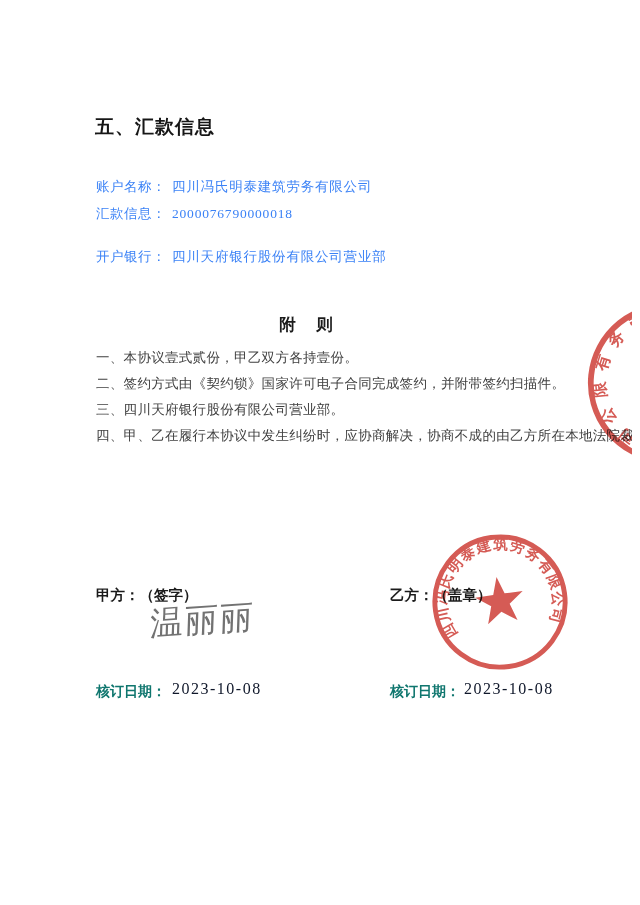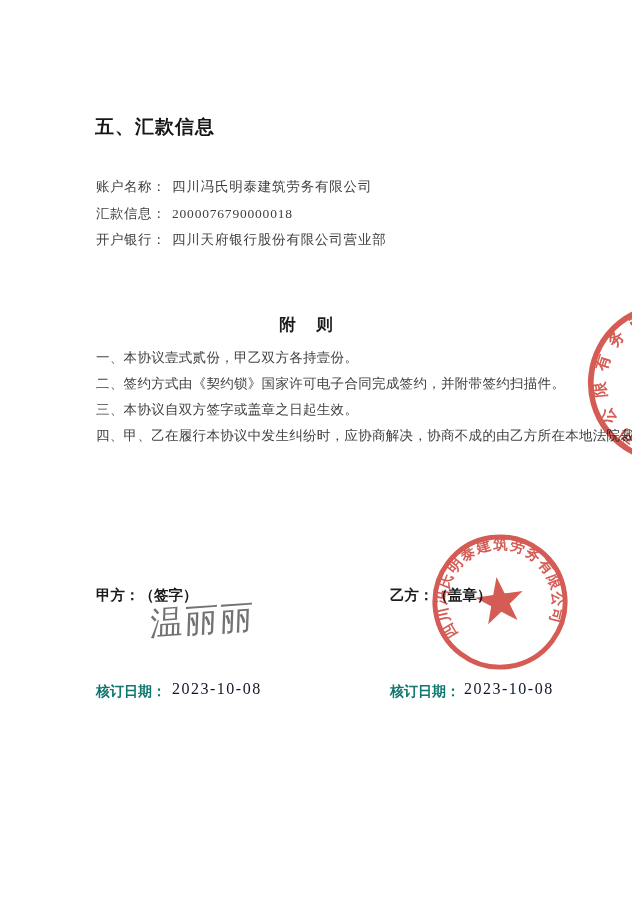--- a/index.html
+++ b/index.html
@@ -13,27 +13,27 @@
   }
   .abs{position:absolute;}
   .section-title{
     left:95px;top:114px;
     font-family:"Liberation Sans", sans-serif;
     font-weight:bold;font-size:19px;color:#161616;
     letter-spacing:1px;white-space:nowrap;
   }
   .info-line{
     left:96px;
-    font-size:13.5px;color:#404040;white-space:nowrap;letter-spacing:0.5px;
+    font-size:13.5px;color:#3b82f6;white-space:nowrap;letter-spacing:0.5px;
   }
   .info-line .label{margin-right:6px;}
   .info-line .value{letter-spacing:0.8px;}
   #acct-name{top:178px;}
   #acct-number{top:205px;}
-  #acct-bank{top:231px;text-align:center;}
+  #acct-bank{top:248px;text-align:center;}
   .appendix-title{
     left:0;top:314px;width:614px;
     text-align:center;
     font-family:"Liberation Sans", sans-serif;
     font-weight:bold;font-size:16.5px;color:#1b1b1b;
     letter-spacing:2px;
   }
   .clause{
     left:96px;
     font-size:13.5px;color:#404040;white-space:nowrap;letter-spacing:0.3px;
@@ -98,21 +98,21 @@
     <span class="label">汇款信息：</span><span class="value">2000076790000018</span>
   </div>
   <div class="abs info-line" id="acct-bank">
     <span class="label">开户银行：</span><span class="value">四川天府银行股份有限公司营业部</span>
   </div>
 
   <div class="abs appendix-title">附　则</div>
 
   <div class="abs clause" id="clause-0">一、本协议壹式贰份，甲乙双方各持壹份。</div>
   <div class="abs clause" id="clause-1">二、签约方式由《契约锁》国家许可电子合同完成签约，并附带签约扫描件。</div>
-  <div class="abs clause" id="clause-2">三、本协议自双方签字或盖章之日起生效。</div>
+  <div class="abs clause" id="clause-2">三、四川天府银行股份有限公司营业部。</div>
   <div class="abs clause" id="clause-3">四、甲、乙在履行本协议中发生纠纷时，应协商解决，协商不成的由乙方所在本地法院裁判。</div>
 
   <div class="abs party-label" id="party-a-label">甲方：（签字）</div>
   <div class="abs party-label" id="party-b-label">乙方：（盖章）</div>
 
   <div class="abs signature">温丽丽</div>
 
   <div class="abs date-label" id="date-a-label">核订日期：</div>
   <div class="abs date-value" id="date-a-value">2023-10-08</div>
   <div class="abs date-label" id="date-b-label">核订日期：</div>

